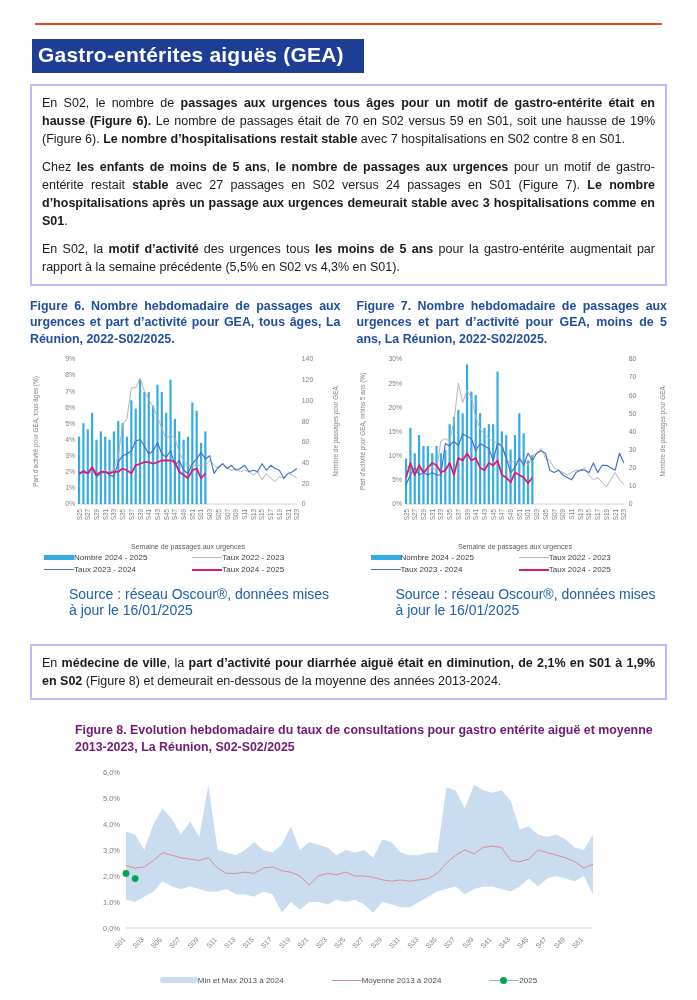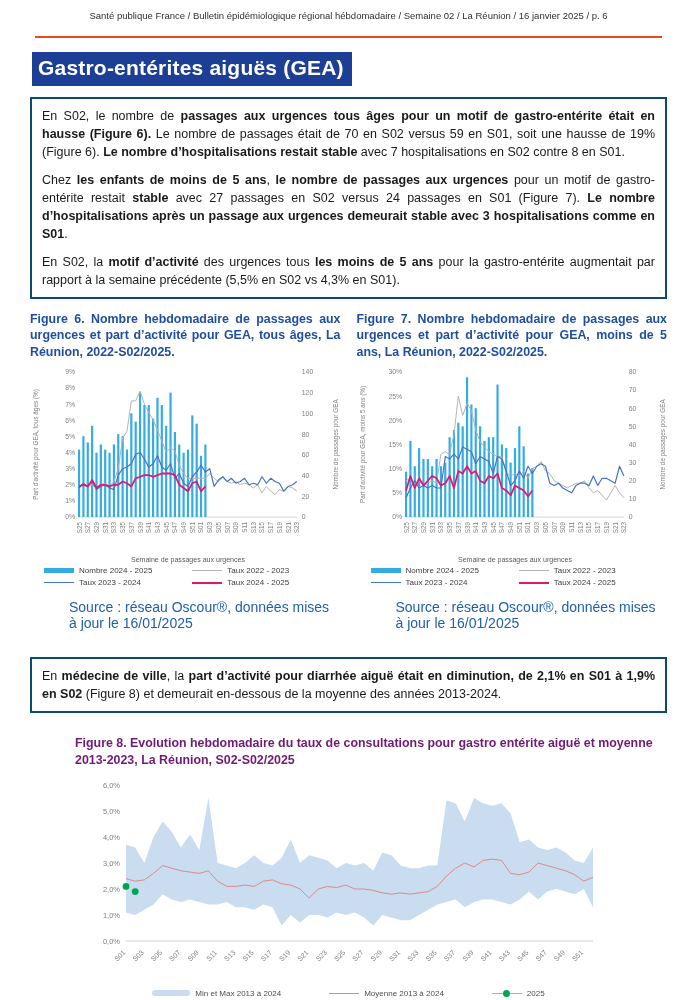--- a/index.html
+++ b/index.html
@@ -2,55 +2,54 @@
 <html><head>
 <meta charset="utf-8">
 <style>
   html,body{margin:0;padding:0;}
   body{width:697px;height:1000px;background:#ffffff;color:#1a1a1a;
        font-family:"Liberation Sans",sans-serif;overflow:hidden;}
   .page{padding:8px 30px 0 30px;}
   .hdr{text-align:center;font-size:9.5px;color:#303030;margin-top:2px;}
   .rule{height:2px;background:#E8491D;margin:15px 5px 0 5px;}
   .title-bar{display:inline-block;background:#1C3E94;color:#ffffff;font-weight:700;
-             font-size:21px;padding:4px 8px 6px 6px;margin:14px 0 0 2px;letter-spacing:0.2px;}
-  .box{border:2px solid #0c4a6e;padding:8px 10px;font-size:12.5px;line-height:1.44;
+             font-size:21px;padding:4px 20px 6px 6px;margin:14px 0 0 2px;letter-spacing:0.2px;}
+  .box{border:2px solid #c4b5fd;padding:8px 10px;font-size:12.5px;line-height:1.44;
        text-align:justify;margin-top:11px;}
   .box p{margin:0 0 10px 0;}
   .box p:last-child{margin-bottom:0;}
   .b{font-weight:700;}
   .figrow{display:flex;gap:16px;margin-top:12px;}
   .figcol{flex:1;min-width:0;}
   .figtitle{color:#1F4E9F;font-weight:700;font-size:12.4px;text-align:justify;line-height:1.32;}
   .chart-wrap{margin-top:4px;}
   svg{display:block;}
   svg text{font-family:"Liberation Sans",sans-serif;}
   .legend2{display:grid;grid-template-columns:1fr 1fr;gap:3px 4px;margin:0 4px 0 14px;
            font-size:8px;color:#3d3d3d;}
-  .li{display:flex;align-items:center;gap:5px;white-space:nowrap;text-align:right;}
+  .li{display:flex;align-items:center;white-space:nowrap;text-align:right;}
   .sw{display:inline-block;flex:0 0 auto;}
   .sw-bar{width:30px;height:5px;}
   .sw-line{width:30px;height:1.4px;}
   .sw-line-thick{width:30px;height:2.4px;}
   .src{color:#2060AE;font-size:14px;margin-top:12px;margin-left:39px;}
   .fig8title{color:#701a75;font-weight:700;font-size:12.4px;margin-top:22px;line-height:1.35;
              padding-right:10px;margin-left:45px;}
   .fig8wrap{margin:6px 0 0 38px;}
   .legend1{display:flex;justify-content:center;gap:48px;font-size:8px;color:#4d4d4d;
            margin-top:2px;align-items:center;}
   .sw-band{width:38px;height:6px;border-radius:3px;}
   .sw-dotline{position:relative;width:30px;height:1.2px;}
   .dot{position:absolute;left:11px;top:-3px;width:7px;height:7px;border-radius:50%;}
 </style>
 </head>
 <body>
 
 <div class="page">
 
-  <div class="hdr">Santé publique France / Bulletin épidémiologique régional hébdomadaire / Semaine 02 / La Réunion / 16 janvier 2025 / p. 6</div>
 
   <div class="rule"></div>
 
   <div class="title-bar">Gastro-entérites aiguës (GEA)</div>
 
   <div class="box">
     <p><span>En S02, le nombre de </span><span class="b">passages aux urgences tous âges pour un motif de gastro-entérite était en hausse (Figure 6).</span><span> Le nombre de passages était de 70 en S02 versus 59 en S01, soit une hausse de 19% (Figure 6). </span><span class="b">Le nombre d’hospitalisations restait stable</span><span> avec 7 hospitalisations en S02 contre 8 en S01.</span></p>
     <p><span>Chez </span><span class="b">les enfants de moins de 5 ans</span><span>, </span><span class="b">le nombre de passages aux urgences</span><span> pour un motif de gastro-entérite restait </span><span class="b">stable</span><span> avec 27 passages en S02 versus 24 passages en S01 (Figure 7). </span><span class="b">Le nombre d’hospitalisations après un passage aux urgences demeurait stable avec 3 hospitalisations comme en S01</span><span>.</span></p>
     <p><span>En S02, la </span><span class="b">motif d’activité</span><span> des urgences tous </span><span class="b">les moins de 5 ans</span><span> pour la gastro-entérite augmentait par rapport à la semaine précédente (5,5% en S02 vs 4,3% en S01).</span></p>
   </div>

